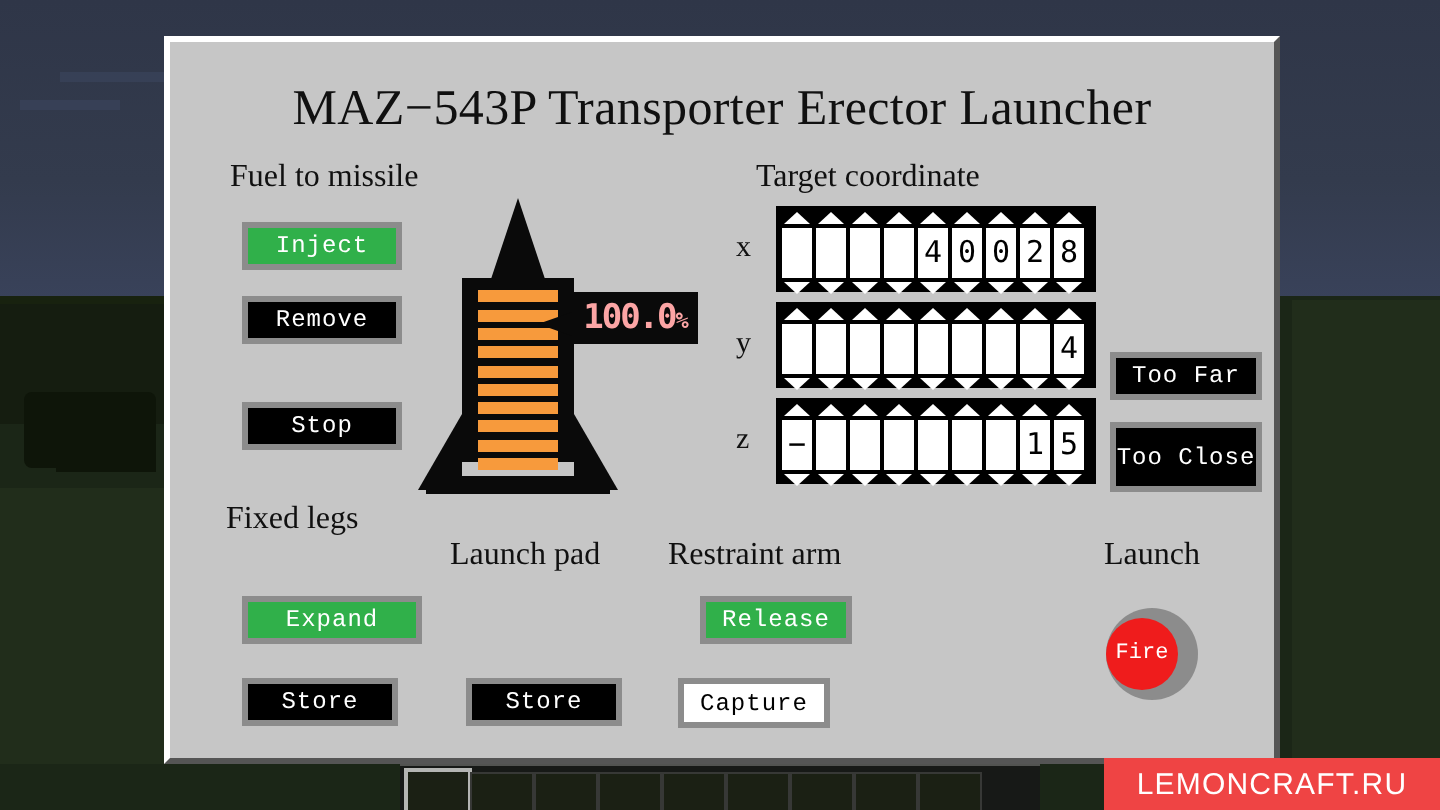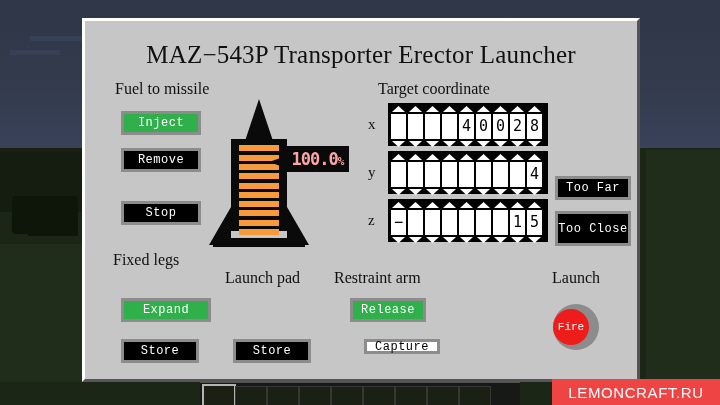--- a/index.html
+++ b/index.html
@@ -320,21 +320,21 @@
 
   <div class="section-label" style="left:28px;top:230px;">Fixed legs</div>
   <div class="btn green" style="left:36px;top:277px;width:90px;height:24px;text-align:right;">Expand</div>
   <div class="btn black" style="left:36px;top:318px;width:78px;height:24px;">Store</div>
 
   <div class="section-label" style="left:140px;top:248px;">Launch pad</div>
   <div class="btn black" style="left:148px;top:318px;width:78px;height:24px;">Store</div>
 
   <div class="section-label" style="left:249px;top:248px;">Restraint arm</div>
   <div class="btn green" style="left:265px;top:277px;width:76px;height:24px;">Release</div>
-  <div class="btn white" style="left:279px;top:318px;width:76px;height:15px;">Capture</div>
+  <div class="btn white" style="left:254px;top:318px;width:76px;height:25px;">Capture</div>
 
   <div class="section-label" style="left:467px;top:248px;">Launch</div>
   <div id="fireOuter" style="left:468px;top:283px;">
     <div id="fireInner">Fire</div>
   </div>
 
 </div>
 
 <div id="watermark">LEMONCRAFT.RU</div>
 

